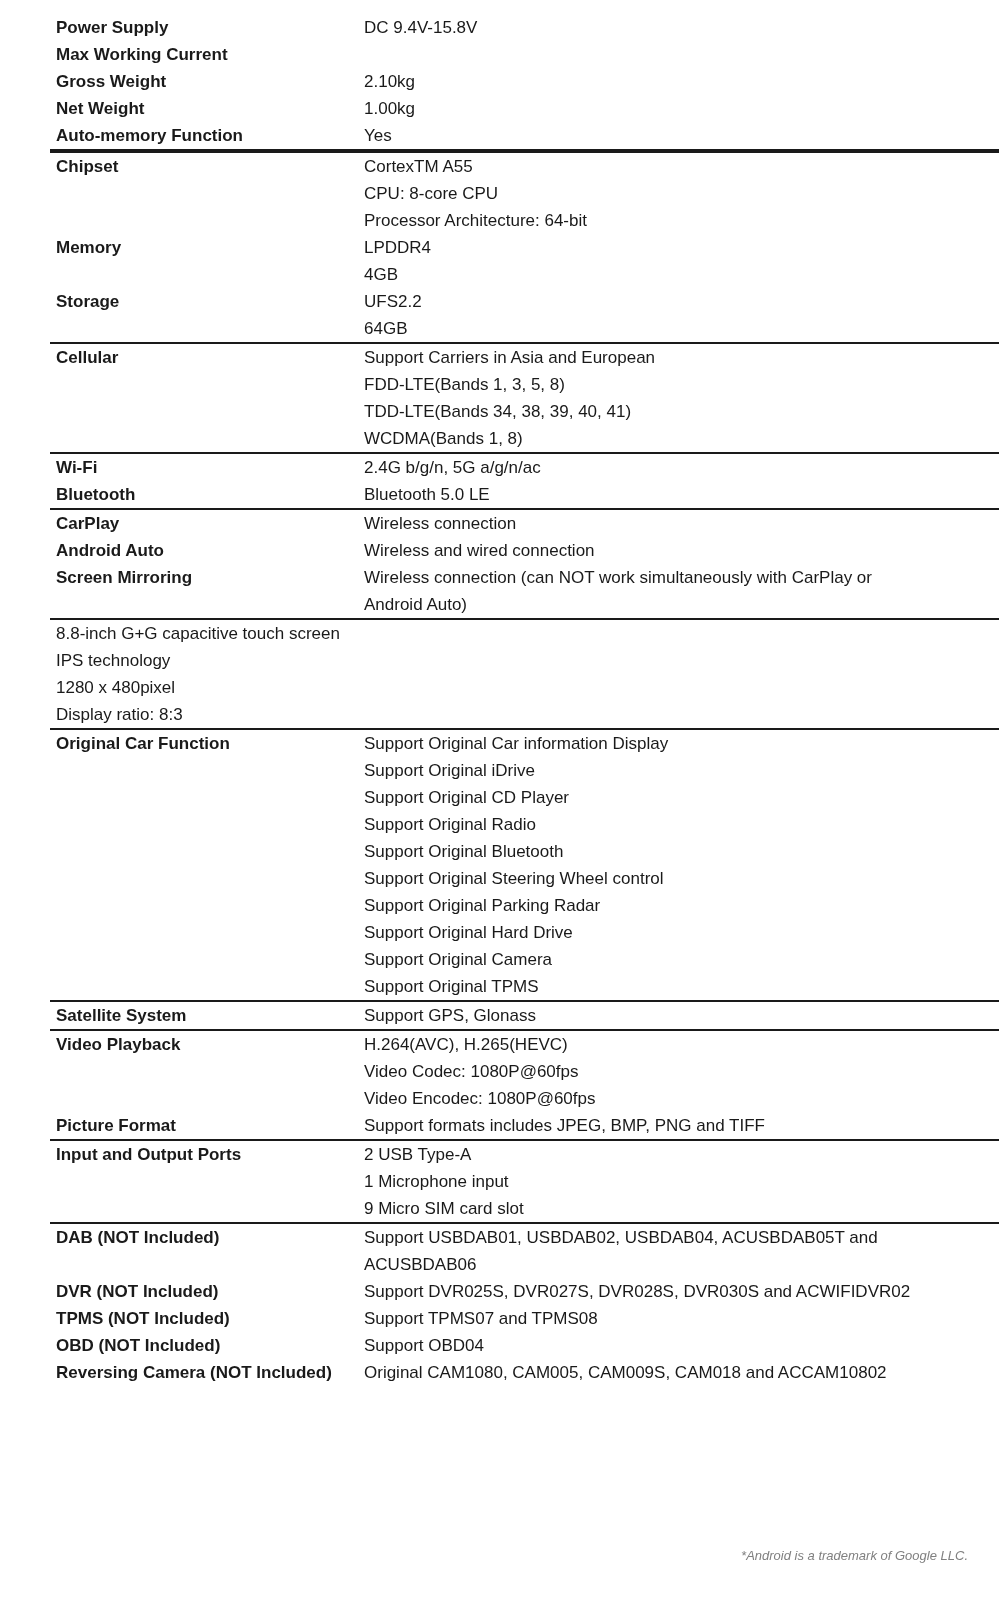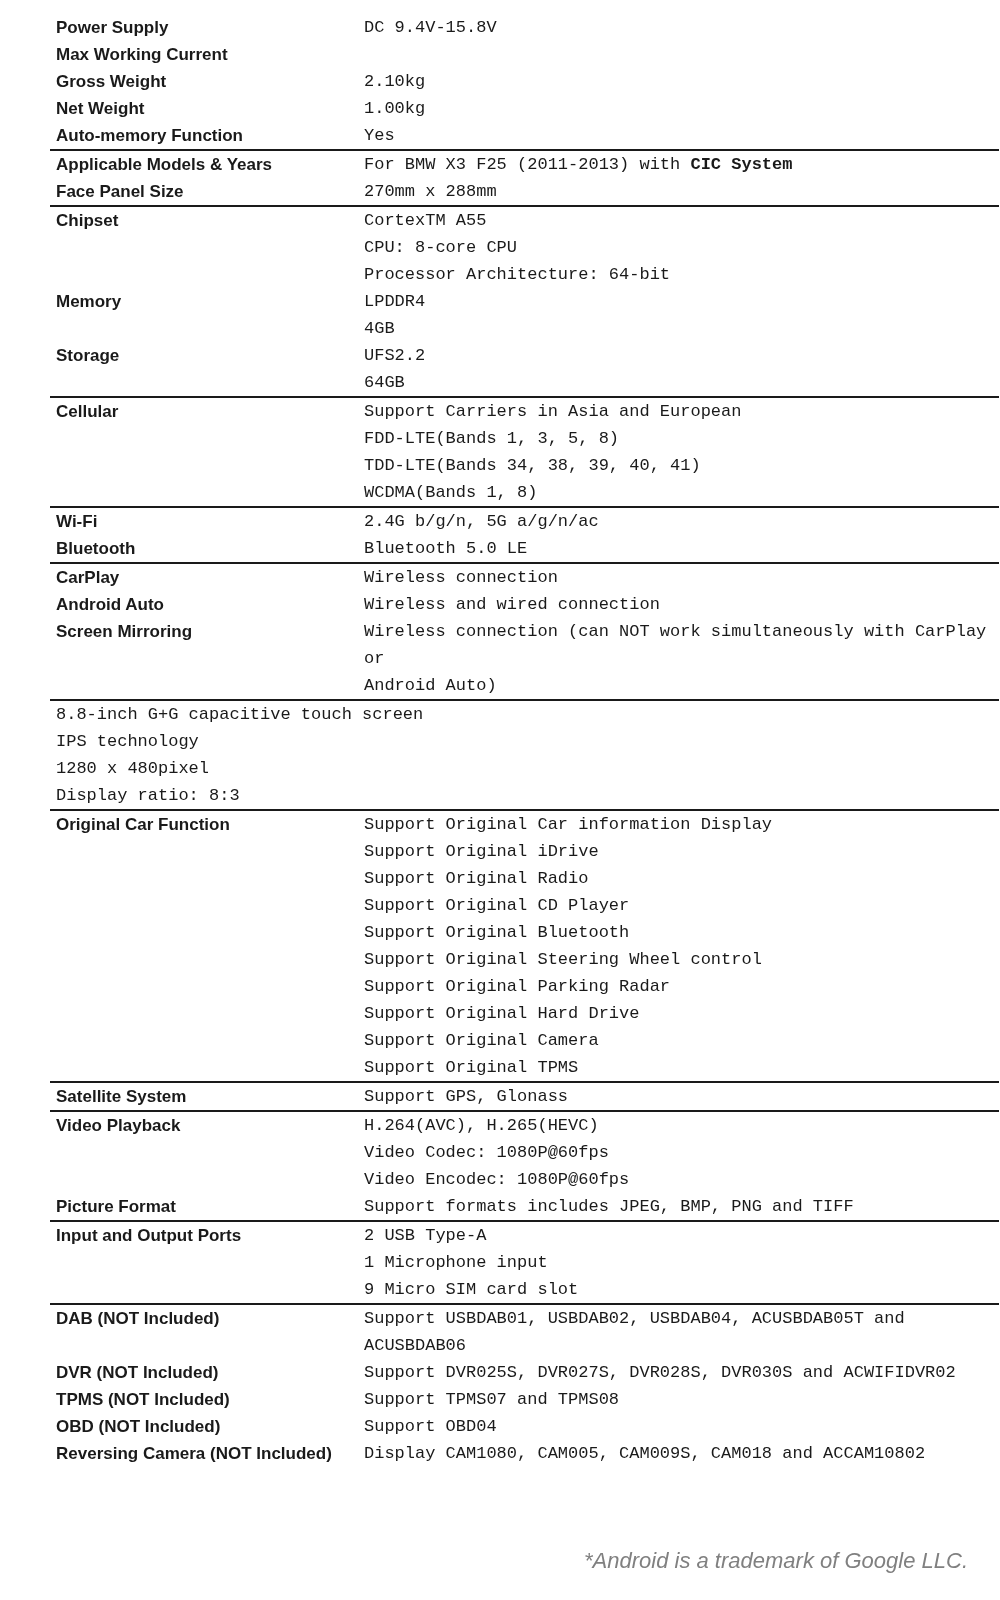--- a/index.html
+++ b/index.html
@@ -27,33 +27,32 @@
   .label {
     flex: 0 0 308px;
     width: 308px;
     font-weight: 700;
     white-space: nowrap;
     overflow: hidden;
   }
   .value {
     flex: 1 1 auto;
     min-width: 0;
-    font-family: Liberation Mono, monospace;
   }
   .value-line { }
   .seg-bold { font-weight: 700; }
   .divider {
     height: 2px;
     background: #1a1a1a;
   }
   .footer-note {
     position: absolute;
     top: 1548px;
     right: 56px;
-    font-size: 22px;
+    font-size: 13px;
     font-style: italic;
     color: #808080;
   }
 </style>
 </head>
 <body>
 
 <div class="page">
   <div class="spec-table" id="spec-table">
       <div class="section">
@@ -79,34 +78,20 @@
           </div>
         </div>
         <div class="row">
           <div class="label">Auto-memory Function</div>
           <div class="value">
             <div class="value-line">Yes</div>
           </div>
         </div>
       </div>
       <div class="divider" style="background: rgb(26, 26, 26);"></div>
-      <div class="section">
-        <div class="row">
-          <div class="label">Applicable Models &amp; Years</div>
-          <div class="value">
-            <div class="value-line"><span>For BMW X3 F25 (2011-2013) with </span><span class="seg-bold">CIC System</span></div>
-          </div>
-        </div>
-        <div class="row">
-          <div class="label">Face Panel Size</div>
-          <div class="value">
-            <div class="value-line">270mm x 288mm</div>
-          </div>
-        </div>
-      </div>
       <div class="divider" style="background: rgb(26, 26, 26);"></div>
       <div class="section">
         <div class="row">
           <div class="label">Chipset</div>
           <div class="value">
             <div class="value-line">CortexTM A55</div>
             <div class="value-line">CPU: 8-core CPU</div>
             <div class="value-line">Processor Architecture: 64-bit</div>
           </div>
         </div>
@@ -185,22 +170,22 @@
           </div>
         </div>
       </div>
       <div class="divider" style="background: rgb(26, 26, 26);"></div>
       <div class="section">
         <div class="row">
           <div class="label">Original Car Function</div>
           <div class="value">
             <div class="value-line">Support Original Car information Display</div>
             <div class="value-line">Support Original iDrive</div>
+            <div class="value-line">Support Original CD Player</div>
             <div class="value-line">Support Original Radio</div>
-            <div class="value-line">Support Original CD Player</div>
             <div class="value-line">Support Original Bluetooth</div>
             <div class="value-line">Support Original Steering Wheel control</div>
             <div class="value-line">Support Original Parking Radar</div>
             <div class="value-line">Support Original Hard Drive</div>
             <div class="value-line">Support Original Camera</div>
             <div class="value-line">Support Original TPMS</div>
           </div>
         </div>
       </div>
       <div class="divider" style="background: rgb(26, 26, 26);"></div>
@@ -263,19 +248,19 @@
         </div>
         <div class="row">
           <div class="label">OBD (NOT Included)</div>
           <div class="value">
             <div class="value-line">Support OBD04</div>
           </div>
         </div>
         <div class="row">
           <div class="label">Reversing Camera (NOT Included)</div>
           <div class="value">
-            <div class="value-line">Display CAM1080, CAM005, CAM009S, CAM018 and ACCAM10802</div>
+            <div class="value-line">Original CAM1080, CAM005, CAM009S, CAM018 and ACCAM10802</div>
           </div>
         </div>
       </div>
     </div>
   <div class="footer-note">*Android is a trademark of Google LLC.</div>
 </div>
 
 </body></html>

